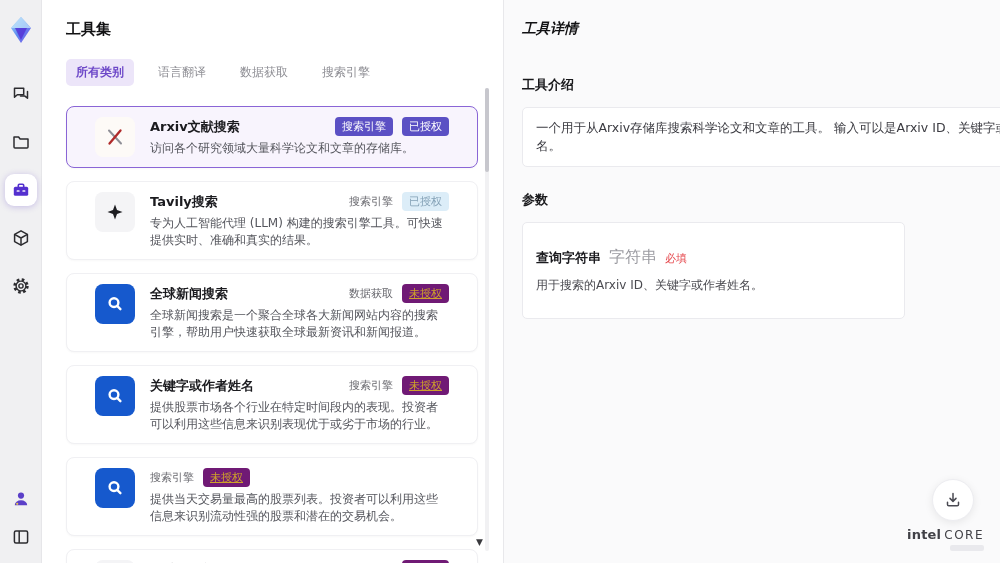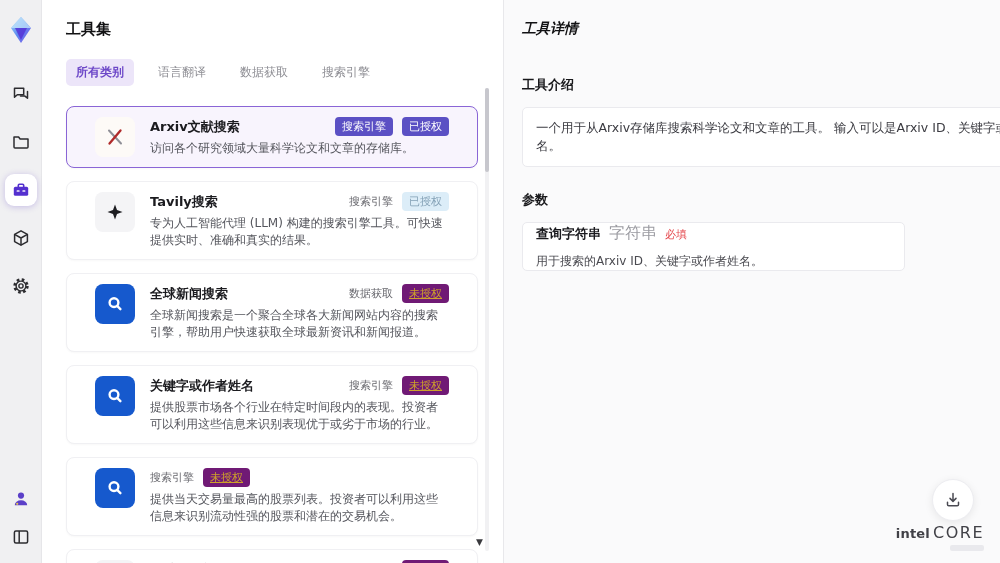--- a/index.html
+++ b/index.html
@@ -70,38 +70,38 @@
     background:#fafafb; border-left:1px solid #e8e8eb; padding:20px 20px 0 18px;
   }
   .detail-title { font-size:14px; font-weight:bold; color:#121214; margin-bottom:38px;font-style:italic; }
   .section-heading { font-size:13px; font-weight:bold; color:#18181b; margin-bottom:13px; }
   .info-box {
     width:547px; background:#ffffff; border:1px solid #eaeaee; border-radius:5px;
     padding:11px 13px; font-size:12.5px; color:#3a3a40; line-height:18px; margin-bottom:24px;
   }
   .param-box {
     width:383px; background:#ffffff; border:1px solid #eaeaee; border-radius:5px;
-    padding:0 13px; margin-bottom:24px;
+    padding:24px 13px; margin-bottom:24px;
   }
   .param-head { display:flex; align-items:baseline; gap:8px; margin-bottom:9px; }
   .param-name { font-size:13px; font-weight:bold; color:#1b1b1f; }
   .param-type { font-size:16px; color:#9b9ba1; }
   .param-required { font-size:11px; color:#e5484d; }
   .param-desc { font-size:12px; color:#4a4a50; }
 
   
   .fab {
     position:absolute; right:26px; bottom:42px; width:42px; height:42px; border-radius:50%;
     background:#ffffff; border:1px solid #ededf1; box-shadow:0 2px 8px rgba(0,0,0,.08);
     display:flex; align-items:center; justify-content:center; cursor:pointer;
   }
   .intel-brand { position:absolute; right:16px; bottom:12px; text-align:right; }
   .intel-line { display:flex; align-items:baseline; gap:3px; justify-content:flex-end; }
   .intel-word { font-size:13px; font-weight:bold; color:#414147; letter-spacing:.2px; }
-  .core-word { font-size:16px; color:#414147; letter-spacing:1.5px; }
+  .core-word { font-size:12px; color:#414147; letter-spacing:1.5px; }
   .ultra-bar { width:34px; height:6px; background:#e9e9ed; border-radius:2px; margin:3px 0 0 auto; }
 
   svg { display:block; }
 </style>
 </head>
 <body>
 
 <aside class="sidebar">
   <div class="logo-wrap">
     <span>

